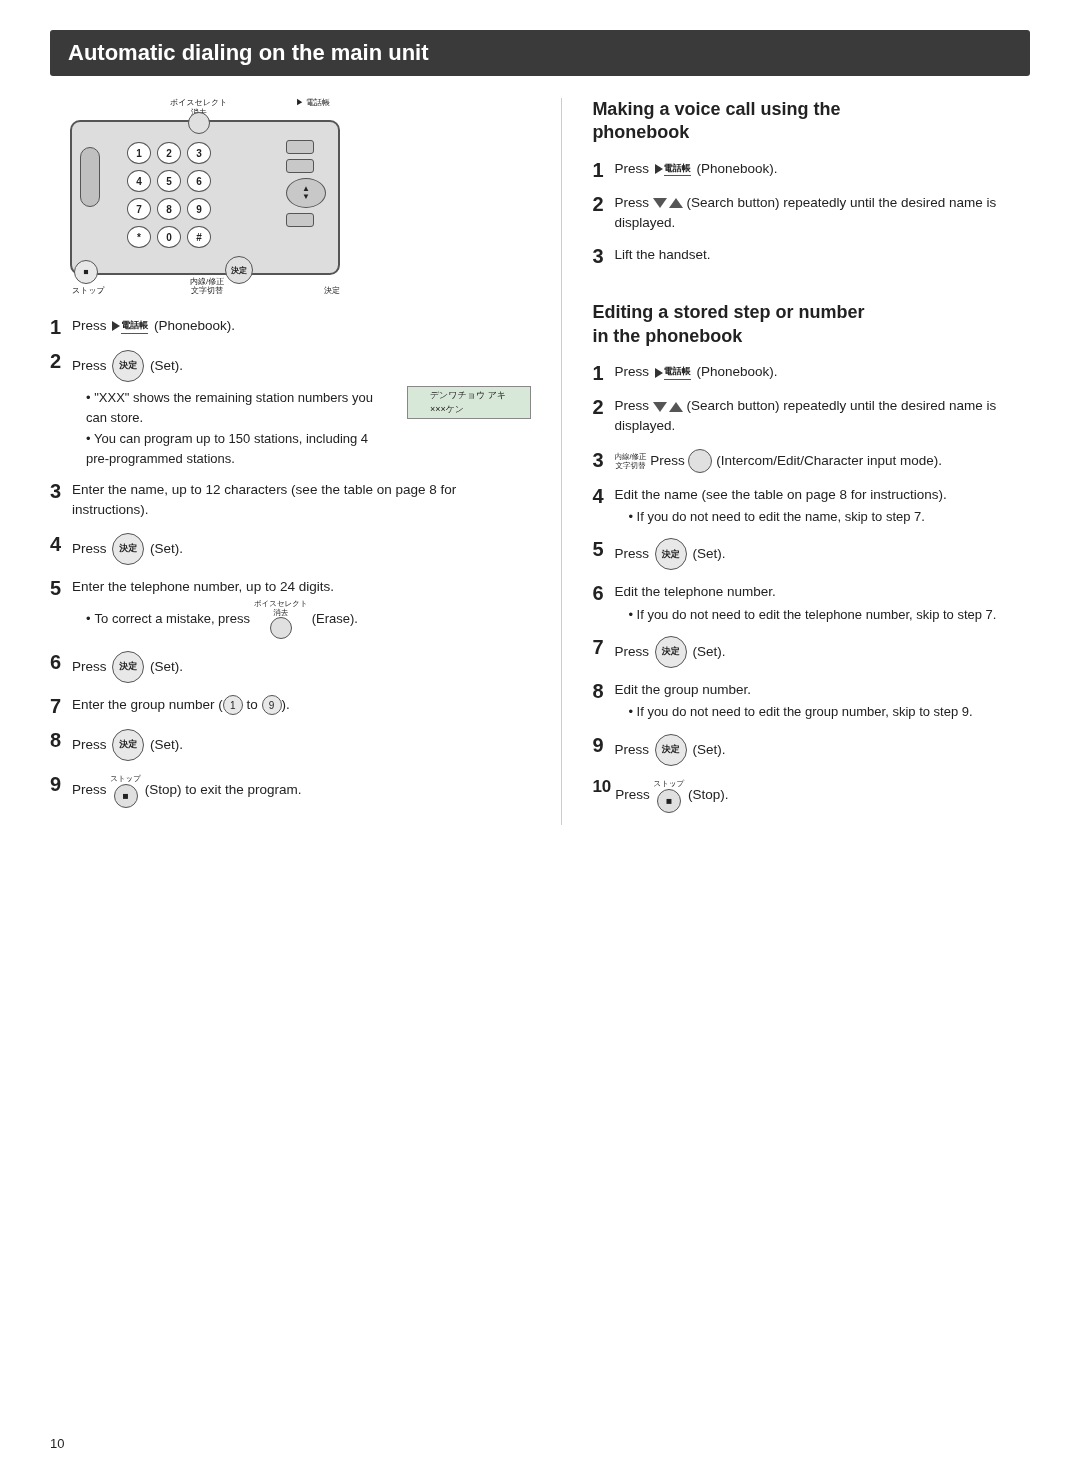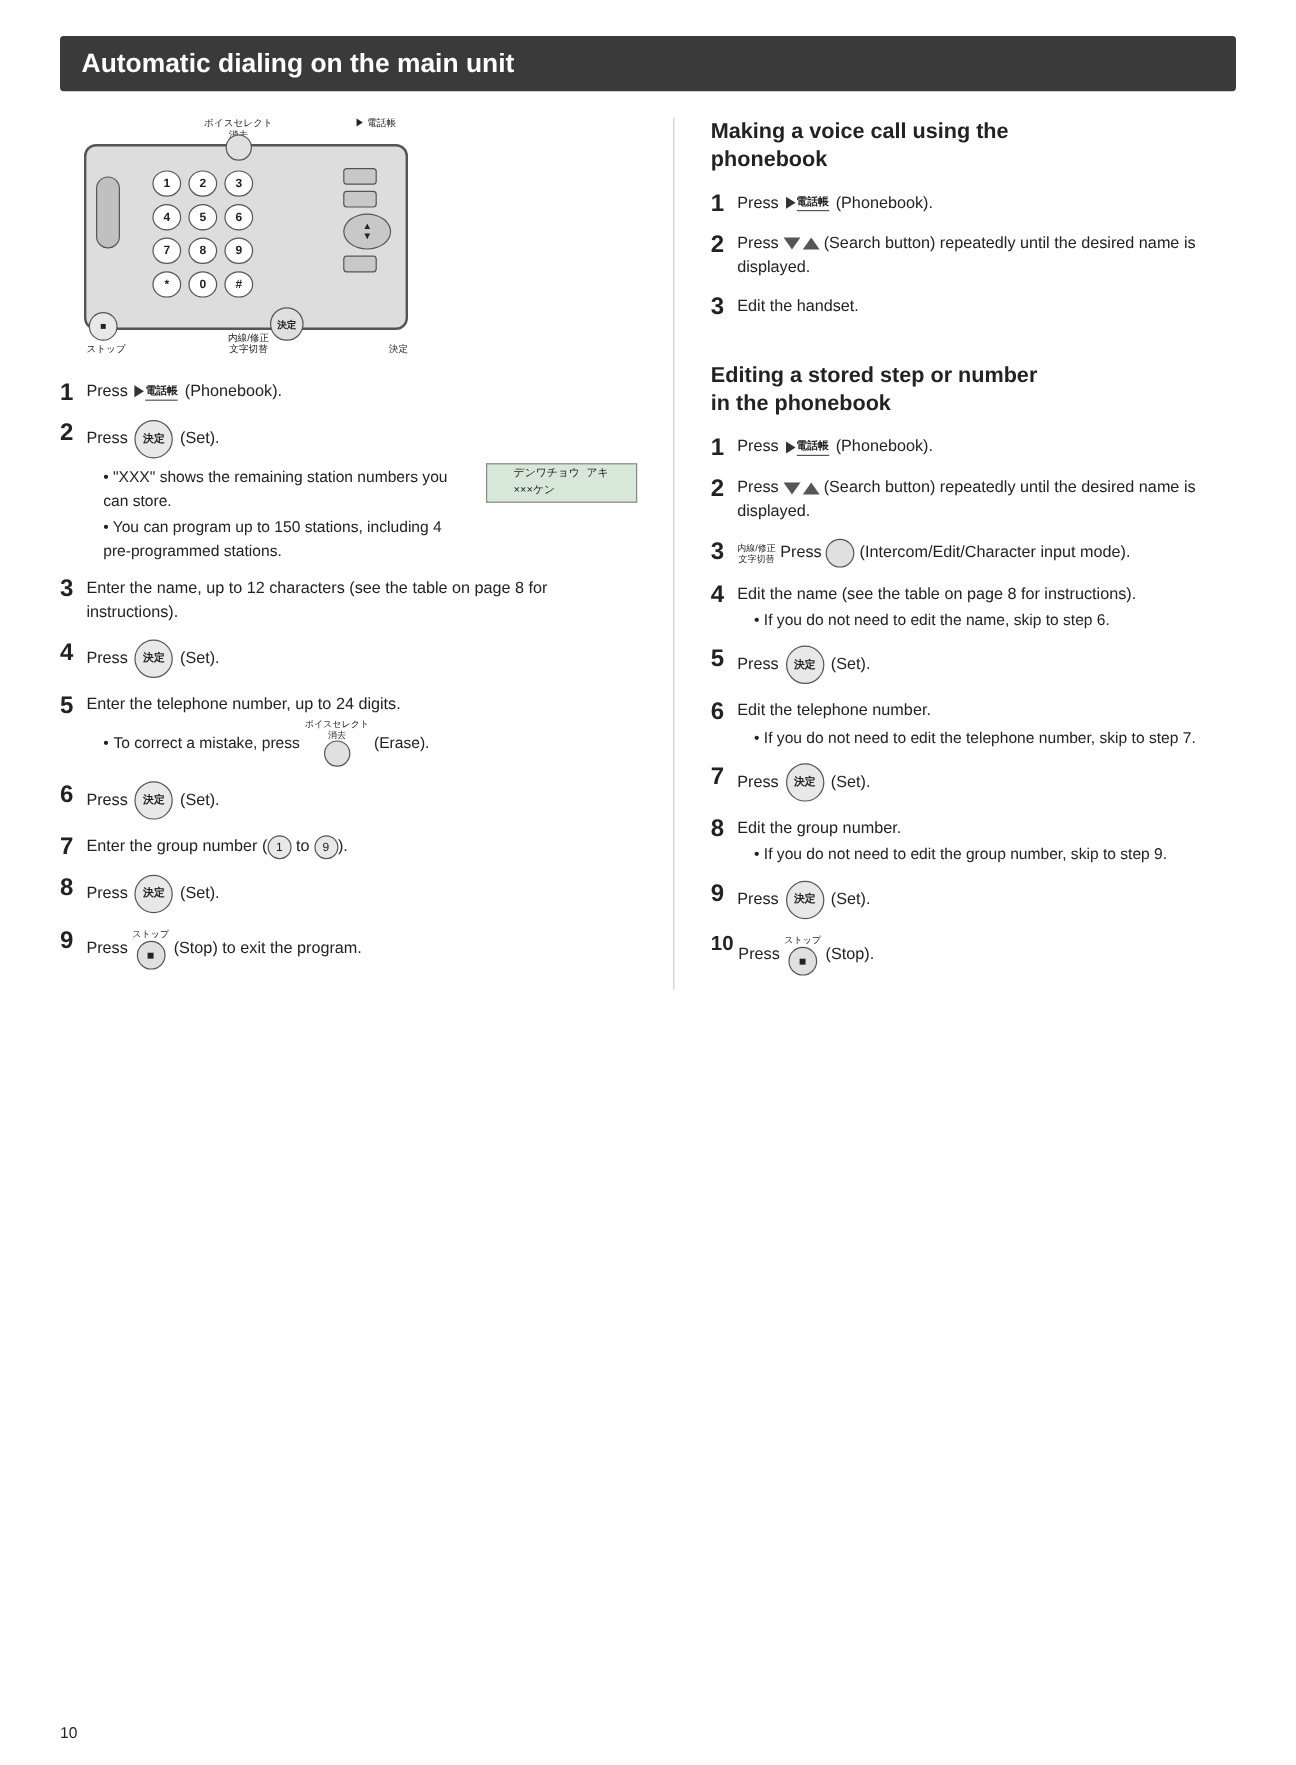--- a/index.html
+++ b/index.html
@@ -113,21 +113,21 @@
       margin: 0 2px;
     }
     .display-box {
       border: 1px solid #888;
       background: #d8e8d8;
       font-size: 9px;
       padding: 2px 22px;
       display: inline-block;
       vertical-align: middle;
       margin-left: 6px;
-      font-family: Liberation Mono, monospace;
+      font-family: Liberation Sans, sans-serif;
     }
     .page-num {
       position: absolute;
       bottom: 20px;
       left: 50px;
       font-size: 13px;
     }
     .divider {
       width: 1px;
       background: #ccc;
@@ -306,21 +306,21 @@
           <span style="display:inline-flex;align-items:center;gap:2px;vertical-align:middle;">
             <span style="width:0;height:0;border-left:7px solid transparent;border-right:7px solid transparent;border-top:10px solid #555;display:inline-block;"></span>
             <span style="width:0;height:0;border-left:7px solid transparent;border-right:7px solid transparent;border-bottom:10px solid #555;display:inline-block;"></span>
           </span>
           (Search button) repeatedly until the desired name is displayed.
         </span>
       </div>
 
       <div class="step">
         <span class="step-num">3</span>
-        <span class="step-content">Edit the handset.</span>
+        <span class="step-content">Lift the handset.</span>
       </div>
 
       <div style="height:22px;"></div>
 
       <div class="section-title">
         <span>Editing a stored step or number</span><br>
         <span>in the phonebook</span>
       </div>
 
       <div class="step">
@@ -356,21 +356,21 @@
           Press
           <span style="width:24px;height:24px;border:1.5px solid #555;border-radius:50%;background:#e0e0e0;display:inline-flex;align-items:center;justify-content:center;vertical-align:middle;"></span>
           (Intercom/Edit/Character input mode).
         </span>
       </div>
 
       <div class="step">
         <span class="step-num">4</span>
         <span class="step-content">
           Edit the name (see the table on page 8 for instructions).
-          <div class="bullet">If you do not need to edit the name, skip to step 6.</div>
+          <div class="bullet">If you do not need to edit the name, skip to step 7.</div>
         </span>
       </div>
 
       <div class="step">
         <span class="step-num">5</span>
         <span class="step-content">Press <span class="set-btn">決定</span> (Set).</span>
       </div>
 
       <div class="step">
         <span class="step-num">6</span>

